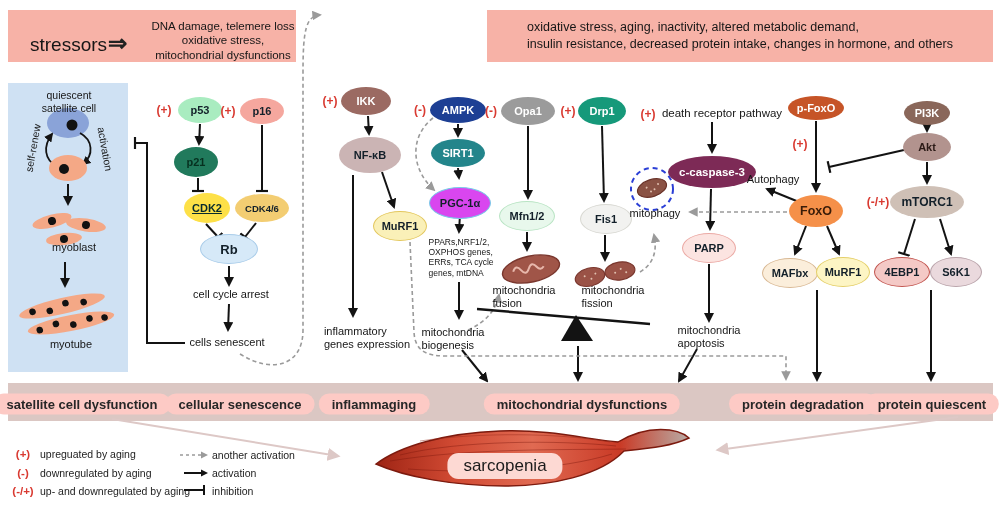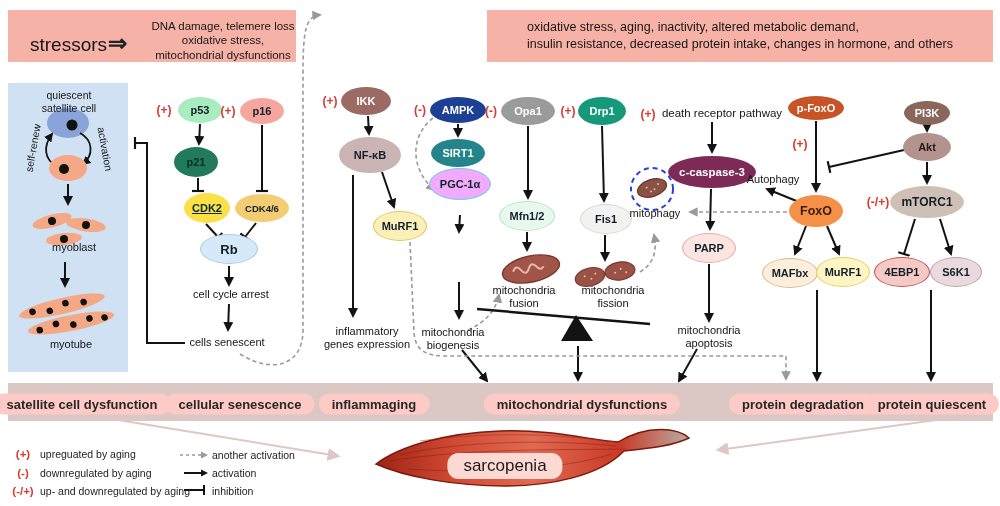--- a/index.html
+++ b/index.html
@@ -33,39 +33,39 @@
   .n-p16{left:240px;top:98px;width:44px;height:26px;background:#f5a79e;}
   .n-p21{left:174px;top:147px;width:44px;height:30px;background:#217a5c;color:#06301f;}
   .n-cdk2{left:184px;top:193px;width:46px;height:30px;background:#fde047;color:#062a2e;text-decoration:underline;}
   .n-cdk46{left:235px;top:194px;width:54px;height:28px;background:#f3cd72;font-size:9.5px;}
   .n-rb{left:200px;top:234px;width:58px;height:30px;background:#d6e9f8;border:1.5px solid #a9cce9;font-size:13px;}
   .n-ikk{left:341px;top:87px;width:50px;height:28px;background:#9b6a62;}
   .n-nfkb{left:339px;top:137px;width:62px;height:36px;background:#cbb4b4;}
   .n-murf1-nfkb{left:373px;top:211px;width:54px;height:30px;background:#faf0b8;border:1.5px solid #e3c75e;}
   .n-ampk{left:430px;top:97px;width:56px;height:26px;background:#1d3f94;}
   .n-sirt1{left:431px;top:139px;width:54px;height:28px;background:#23858b;}
-  .n-pgc1a{left:429px;top:168px;width:62px;height:32px;background:#f0abfc;border:1.5px solid #79cbe8;}
+  .n-pgc1a{left:429px;top:187px;width:62px;height:32px;background:#d946ef;border:1.5px solid #79cbe8;}
   .n-opa1{left:501px;top:97px;width:54px;height:28px;background:#9b9b9b;}
   .n-mfn12{left:499px;top:201px;width:56px;height:30px;background:#e8f8ec;border:1.5px solid #b9e4c4;}
   .n-drp1{left:578px;top:97px;width:48px;height:28px;background:#16997a;}
   .n-fis1{left:580px;top:204px;width:52px;height:30px;background:#f2f2f0;border:1.5px solid #d8d8d2;}
   .n-ccasp{left:668px;top:156px;width:88px;height:32px;background:#7d2a56;font-size:11.5px;}
   .n-parp{left:682px;top:233px;width:54px;height:30px;background:#fce4e1;border:1.5px solid #eba9a4;}
   .n-pfoxo{left:788px;top:96px;width:56px;height:24px;background:#c65427;font-size:11px;}
   .n-foxo{left:789px;top:195px;width:54px;height:32px;background:#f59049;font-size:12.5px;color:#3a1c08;}
   .n-mafbx{left:762px;top:258px;width:56px;height:30px;background:#fbeedb;border:1.5px solid #d8b894;}
   .n-murf1-foxo{left:816px;top:257px;width:54px;height:30px;background:#fdf5c4;border:1.5px solid #e4cf6a;}
   .n-pi3k{left:904px;top:101px;width:46px;height:24px;background:#8a675a;}
   .n-akt{left:903px;top:133px;width:48px;height:28px;background:#b2938e;color:#2b1a16;}
   .n-mtorc1{left:890px;top:186px;width:74px;height:32px;background:#cfc0b6;font-size:12px;}
   .n-4ebp1{left:874px;top:257px;width:56px;height:30px;background:#f4c9c6;border:1.5px solid #c2554f;}
   .n-s6k1{left:930px;top:257px;width:52px;height:30px;background:#ead9dd;border:1.5px solid #b9a3aa;}
   
   .sign{position:absolute;z-index:3;font-weight:700;font-size:12px;color:#d93a31;transform:translate(-50%,-50%);}
-  .lbl{position:absolute;z-index:3;font-size:11px;color:#161616;text-align:center;line-height:1.2;transform:translate(-50%,-50%);}
+  .lbl{position:absolute;z-index:3;font-size:11px;color:#161616;line-height:1.2;transform:translate(-50%,-50%);}
   .small{font-size:8.5px;line-height:1.2;}
   
   .band{position:absolute;left:8px;top:383px;width:985px;height:38px;background:#dbc7c3;z-index:1;}
   .pill{position:absolute;z-index:3;background:#fdcac5;border-radius:13px;padding:3px 13px;font-size:13px;
         font-weight:600;color:#272727;white-space:nowrap;transform:translate(-50%,-50%);}
   
   .leg-sign{position:absolute;z-index:3;font-weight:700;font-size:11.5px;color:#d93a31;transform:translate(-50%,-50%);}
   .leg-txt{position:absolute;z-index:3;font-size:10.5px;color:#222;transform:translate(0,-50%);}
   .leg-ic{position:absolute;z-index:3;transform:translate(0,-50%);}
   
@@ -292,20 +292,24 @@
   <span class="sign" style="left:568px;top:111px;">(+)</span>
   <span class="sign" style="left:648px;top:114px;">(+)</span>
   <span class="sign" style="left:800px;top:144px;">(+)</span>
   <span class="sign" style="left:878px;top:202px;">(-/+)</span>
 
   <div class="lbl" style="left:722px;top:114px;font-size:11.5px;white-space:nowrap;">death receptor pathway</div>
   <div class="lbl" style="left:231px;top:295px;white-space:nowrap;">cell cycle arrest</div>
   <div class="lbl" style="left:227px;top:343px;white-space:nowrap;">cells senescent</div>
   <div class="lbl pre" style="left:367px;top:338px;">inflammatory
 genes expression</div>
+  <div class="lbl pre small" style="left:461px;top:257px;">PPARs,NRF1/2,
+OXPHOS genes,
+ERRs, TCA cycle
+genes, mtDNA</div>
   <div class="lbl pre" style="left:453px;top:339px;">mitochondria
 biogenesis</div>
   <div class="lbl pre" style="left:524px;top:297px;">mitochondria
 fusion</div>
   <div class="lbl pre" style="left:613px;top:297px;">mitochondria
 fission</div>
   <div class="lbl" style="left:655px;top:214px;white-space:nowrap;">mitophagy</div>
   <div class="lbl" style="left:773px;top:180px;white-space:nowrap;">Autophagy</div>
   <div class="lbl pre" style="left:709px;top:337px;">mitochondria
 apoptosis</div>

